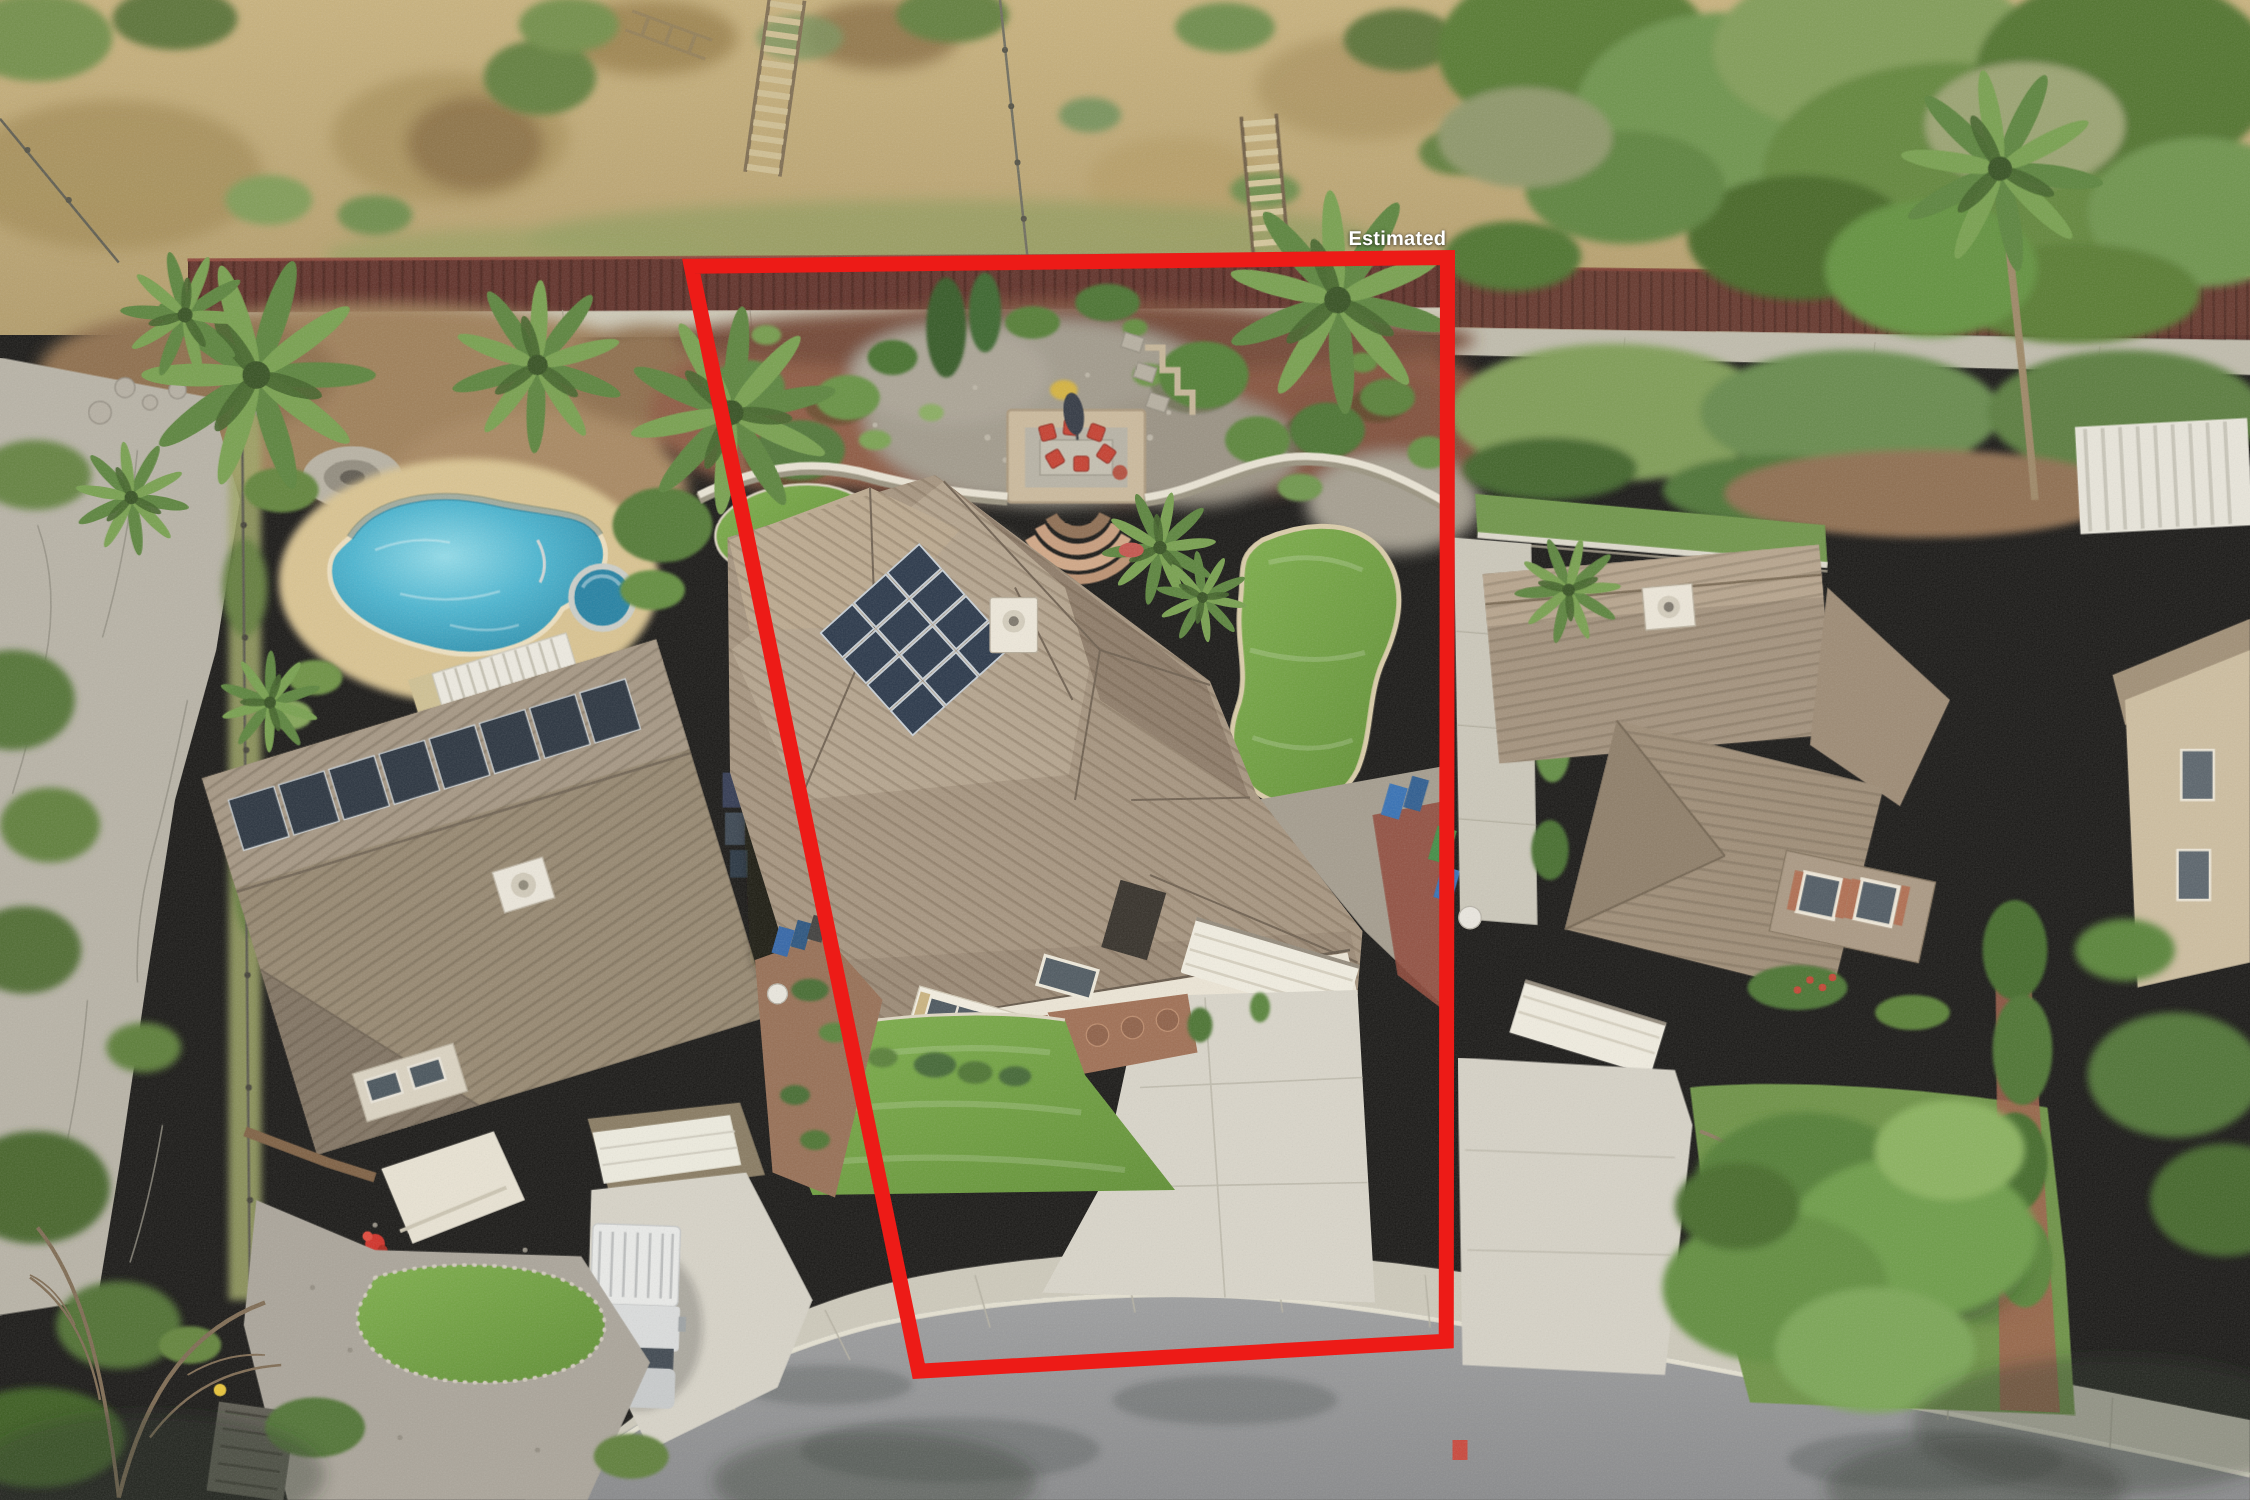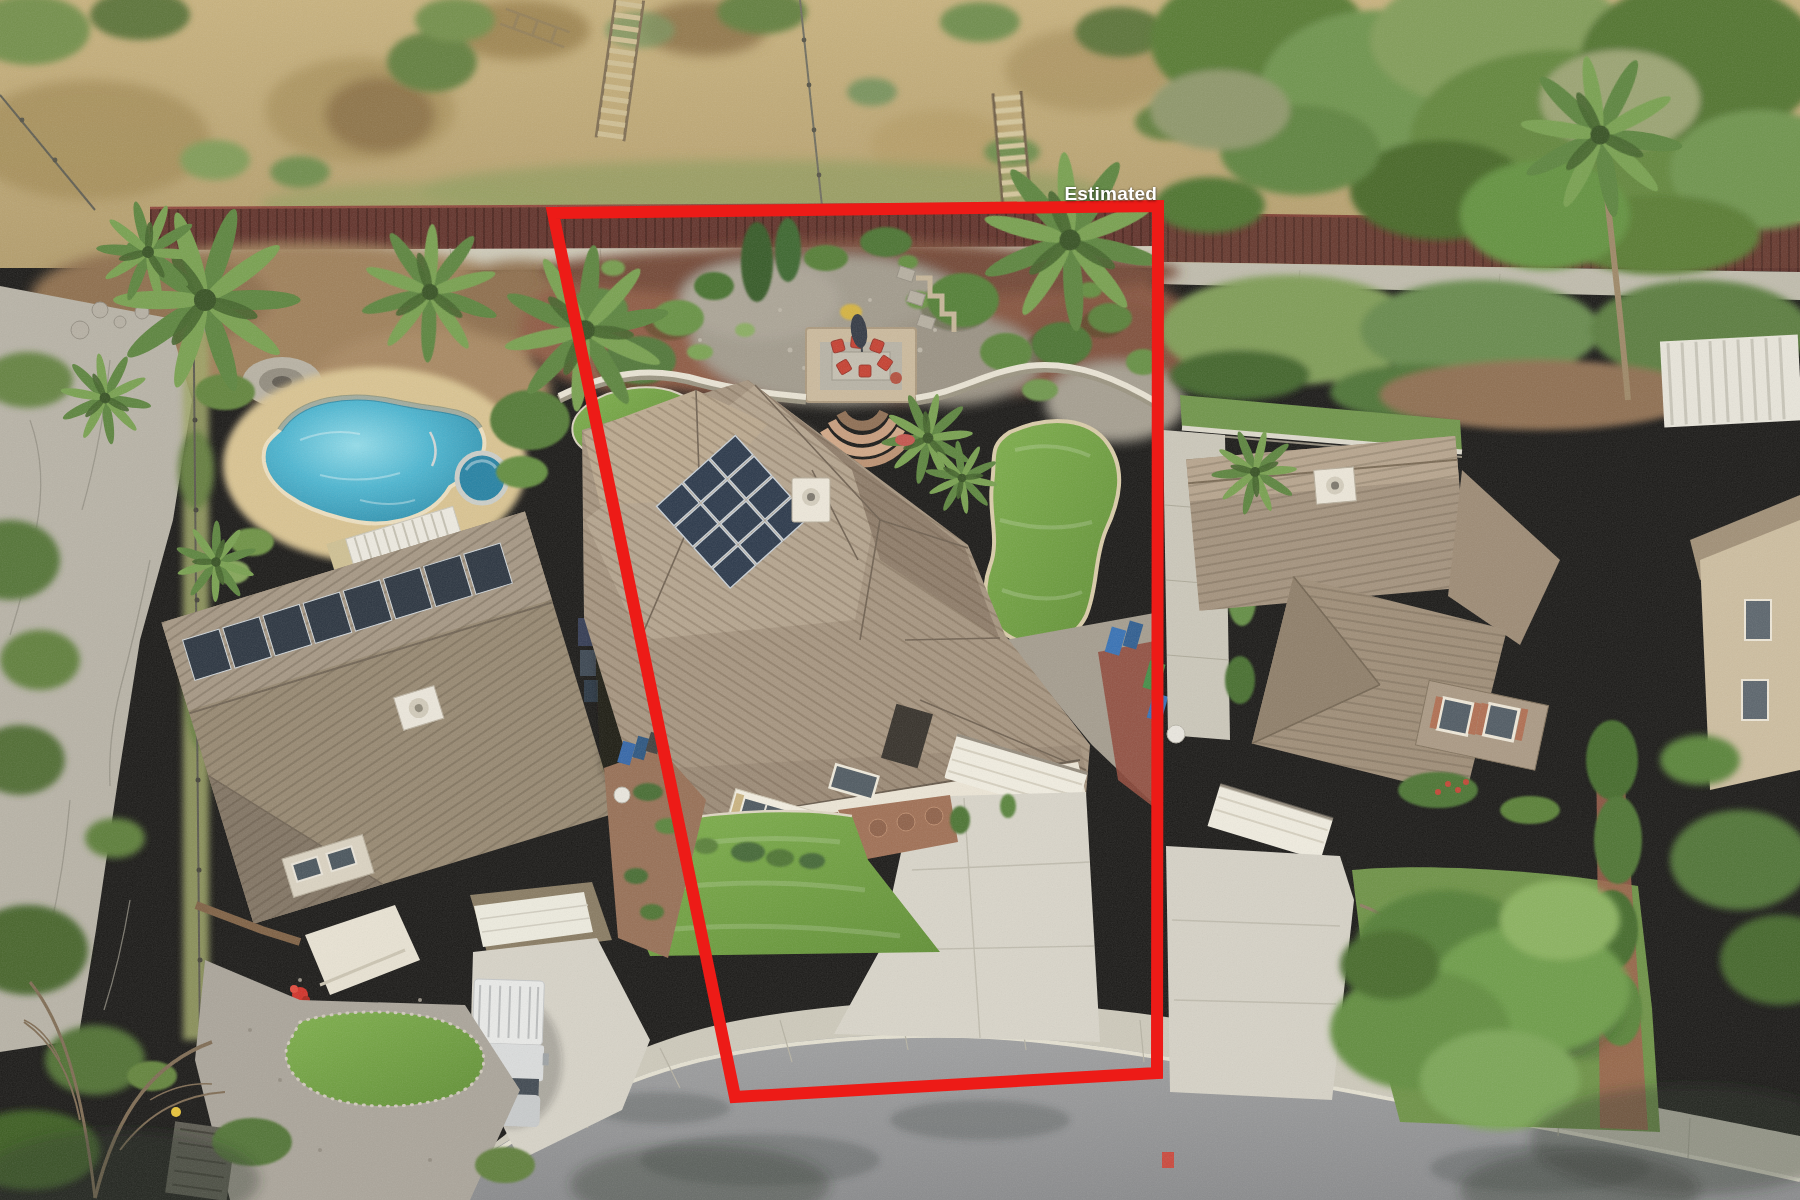--- a/index.html
+++ b/index.html
@@ -1,21 +1,21 @@
 <!DOCTYPE html>
 <html style="--dry_hillside: #bfa878; --fence_maroon: #5c2c26; --concrete: #cdcaba; --asphalt: #8f9193; --mulch: #82503a; --river_rock: #9e988b; --turf: #66a03a; --natural_lawn: #688f42; --pool_water: #35a3c4; --roof_subject: #a3927e; --roof_left: #93856f; --roof_right: #a08f7b; --foliage_dark: #3f6626; --foliage_light: #6e9a48; --solar_panel: #233247; --truck_white: #e8eaea; --patio_chair_red: #c33a2c; --boundary_color: #ed1b17; --label_color: #ffffff;"><head>
 <meta charset="utf-8">
 <style>
   html,body{margin:0;padding:0;background:#111;}
   .stage{position:relative;width:1800px;height:1200px;overflow:hidden;font-family:"Liberation Sans",sans-serif;}
   .stage svg{position:absolute;left:0;top:0;width:1800px;height:1200px;display:block;}
   .boundary{fill:none;stroke-linejoin:miter;stroke-linecap:butt;}
   .estimated{
     position:absolute; top:183px; right:643px;
-    font-size:19px; font-weight:700; letter-spacing:.2px;
+    font-size:16px; font-weight:700; letter-spacing:.2px;
     color:var(--label_color,#fff);
     text-shadow:0 1px 3px rgba(0,0,0,.6), 0 0 2px rgba(0,0,0,.35);
     z-index:5; user-select:none;text-align:center;
   }
   .c-conc{fill:var(--concrete,#cdcaba);}
   .c-mulch{fill:var(--mulch,#82503a);}
   .c-rock{fill:var(--river_rock,#9e988b);}
   .c-roofS{fill:var(--roof_subject,#a3927e);}
   .c-roofL{fill:var(--roof_left,#93856f);}
   .c-roofR{fill:var(--roof_right,#a08f7b);}

